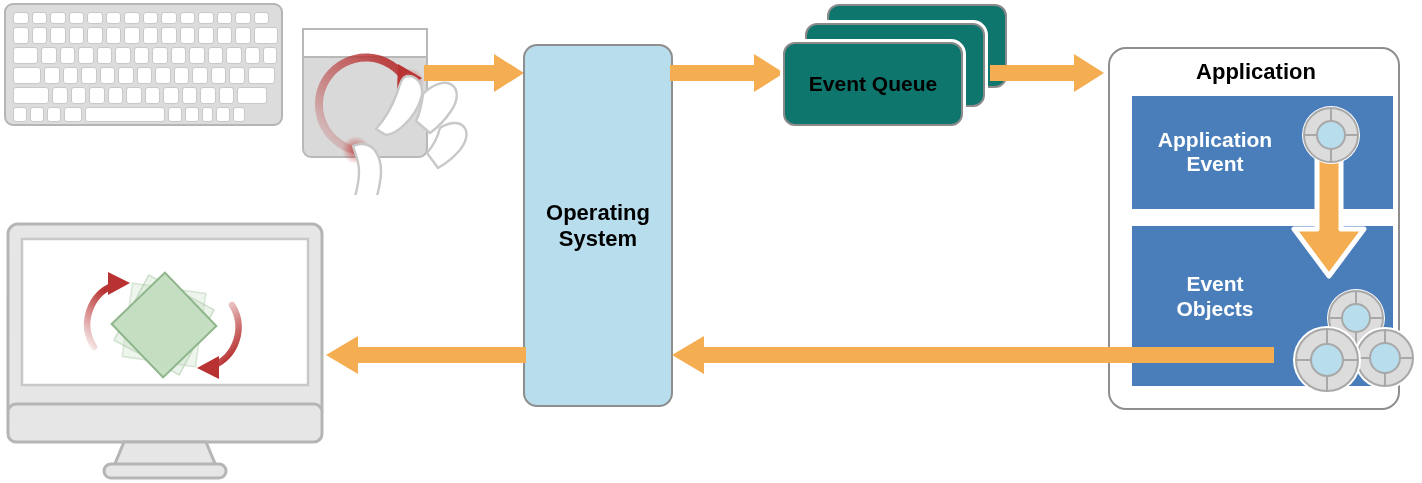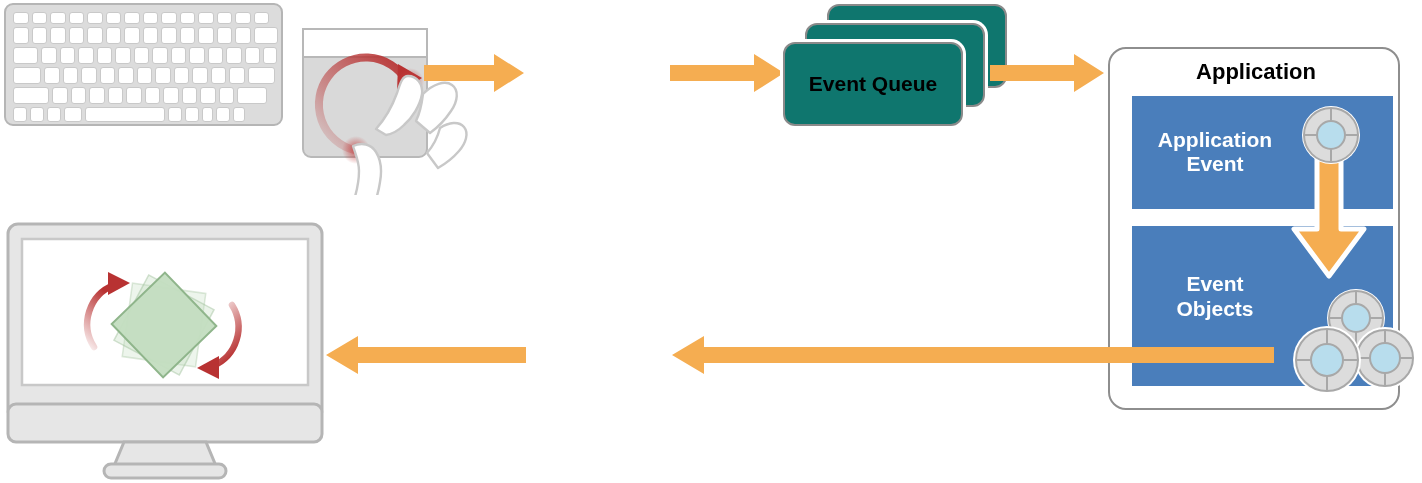--- a/index.html
+++ b/index.html
@@ -185,20 +185,26 @@
                l-14,-12 c4,-8 6,-19 7,-27 Z"></path>
       <path d="M150,108 c9,-6 19,-7 24,-1 c5,6 2,16 -5,24 c-6,7 -14,13 -21,17
                l-11,-15 c6,-7 11,-17 13,-25 Z"></path>
     </g>
   </svg>
 
   <svg class="abs" style="left:424px;top:54px;" width="104" height="38">
     <path d="M0,11 L70,11 L70,0 L100,19 L70,38 L70,27 L0,27 Z" fill="#f5ad51"></path>
   </svg>
 
+  <div class="abs" id="os-box">
+    <div class="lbl">
+      <span>Operating</span><br>
+      <span>System</span>
+    </div>
+  </div>
 
   <svg class="abs" style="left:670px;top:54px;" width="118" height="38">
     <path d="M0,11 L84,11 L84,0 L114,19 L84,38 L84,27 L0,27 Z" fill="#f5ad51"></path>
   </svg>
 
   <div class="abs" id="eq">
     <div class="eq-card c3"></div>
     <div class="eq-card c2"></div>
     <div class="eq-card c1">
       <span class="lbl">Event Queue</span>

